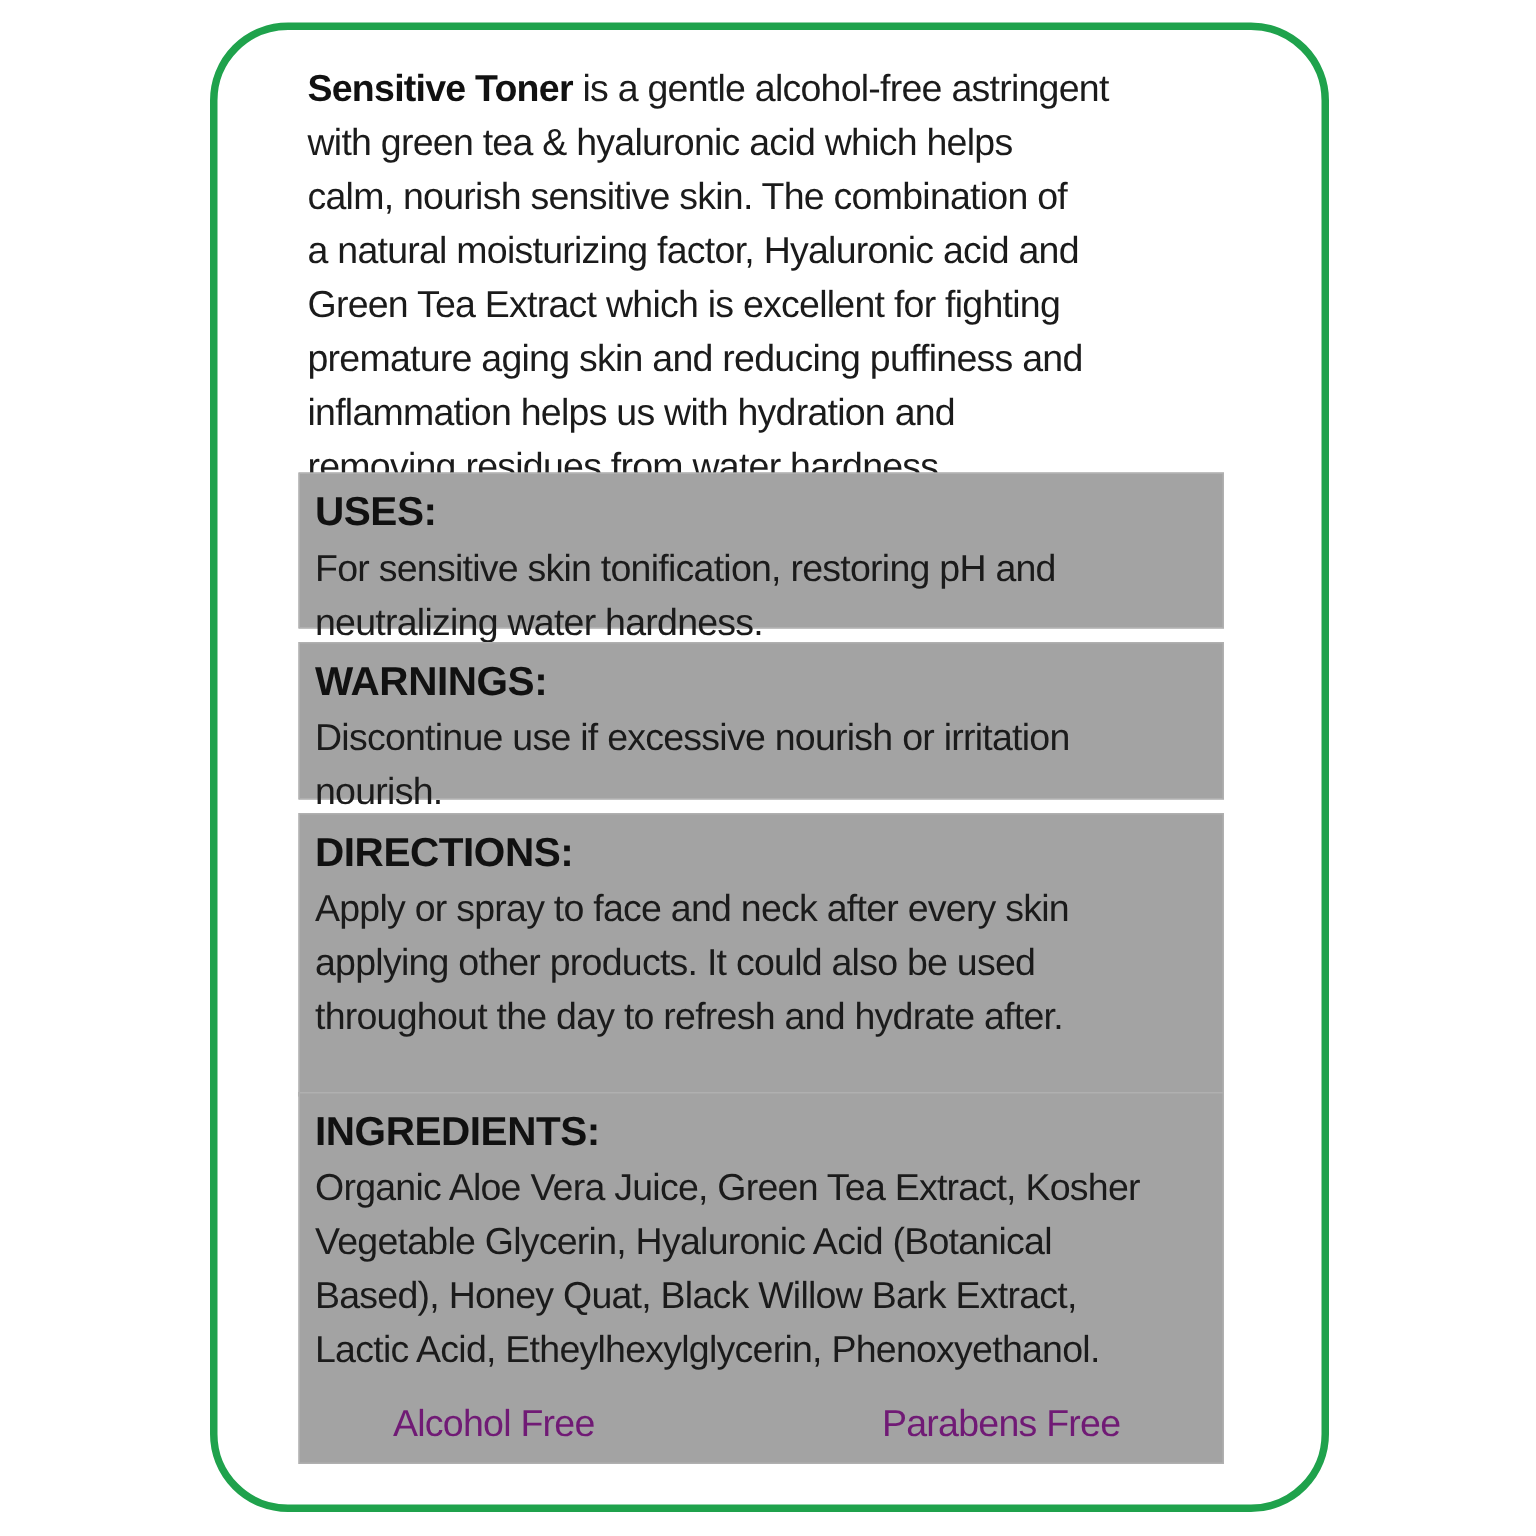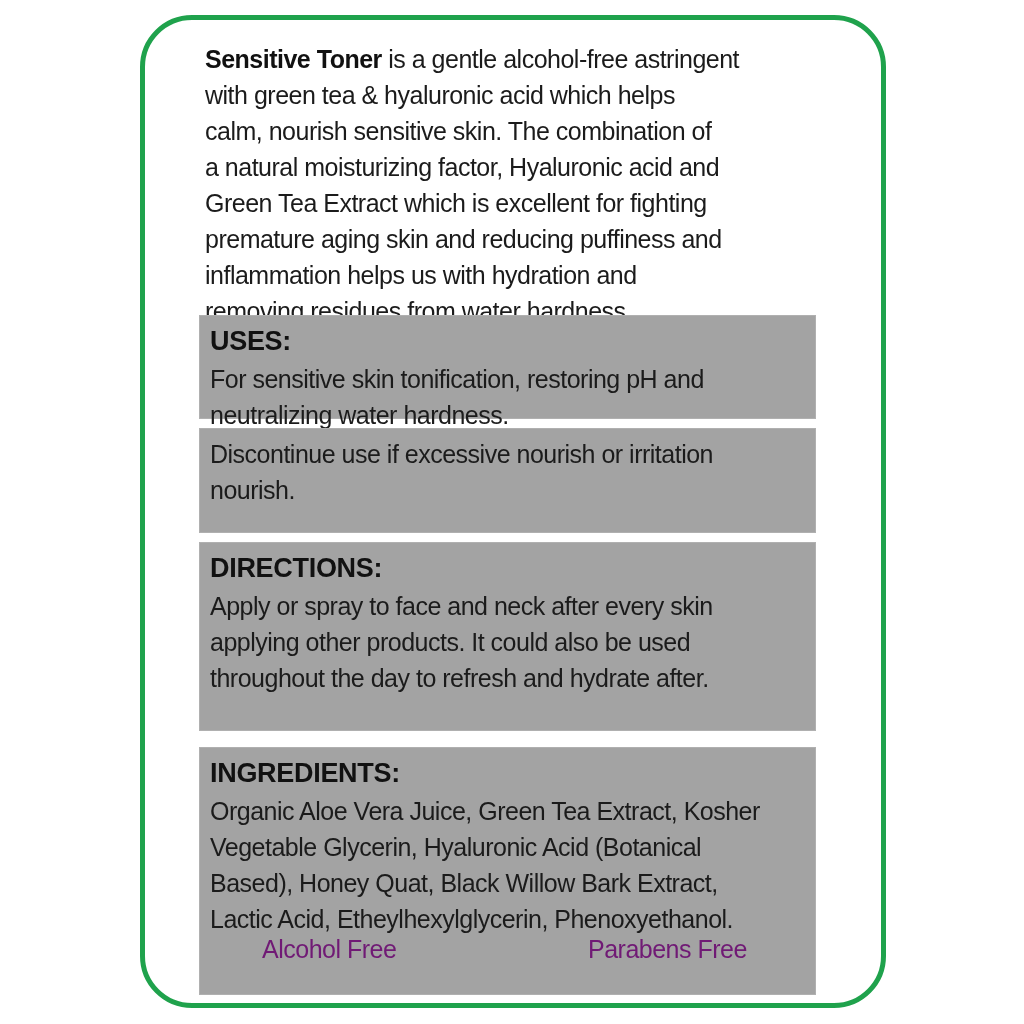--- a/index.html
+++ b/index.html
@@ -46,21 +46,21 @@
     position: absolute;
     left: 199px;
     width: 617px;
     border: 1px solid #b0b0b0;
     background: #a3a3a3;
     padding: 7px 0 0 10px;
   }
   .section-uses        { top: 315px; height: 104px; }
   .section-warnings    { top: 428px; height: 105px; }
   .section-directions  { top: 542px; height: 189px; }
-  .section-ingredients { top: 747px; height: 248px; }
+  .section-ingredients { top: 728px; height: 248px; }
   .section-title {
     height: 38px;
     line-height: 36px;
     font-size: 27px;
     font-weight: 700;
     letter-spacing: -0.3px;
     color: #111111;
     white-space: nowrap;
   }
   .section-line {
@@ -101,20 +101,21 @@
     <span class="intro-line">removing residues from water hardness.</span>
   </div>
 
   <div class="section section-uses">
     <div class="section-title">USES:</div>
     <span class="section-line">For sensitive skin tonification, restoring pH and</span>
     <span class="section-line">neutralizing water hardness.</span>
   </div>
 
   <div class="section section-warnings">
+    <div class="section-title">WARNINGS:</div>
     <span class="section-line">Discontinue use if excessive nourish or irritation</span>
     <span class="section-line">nourish.</span>
   </div>
 
   <div class="section section-directions">
     <div class="section-title">DIRECTIONS:</div>
     <span class="section-line">Apply or spray to face and neck after every skin</span>
     <span class="section-line">applying other products. It could also be used</span>
     <span class="section-line">throughout the day to refresh and hydrate after.</span>
   </div>

